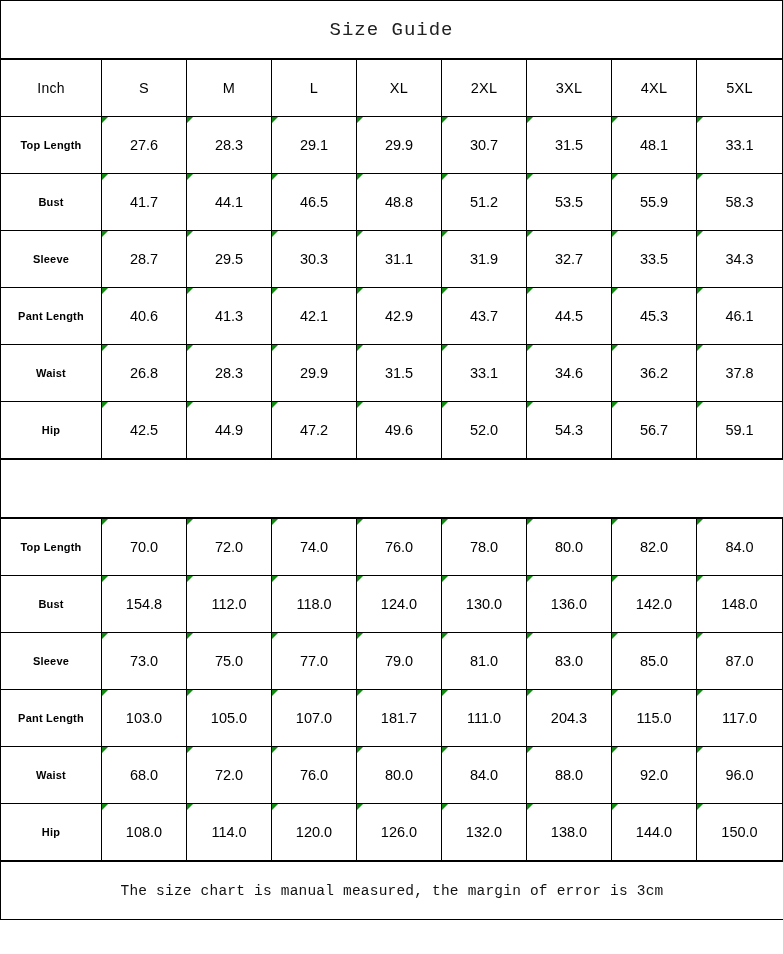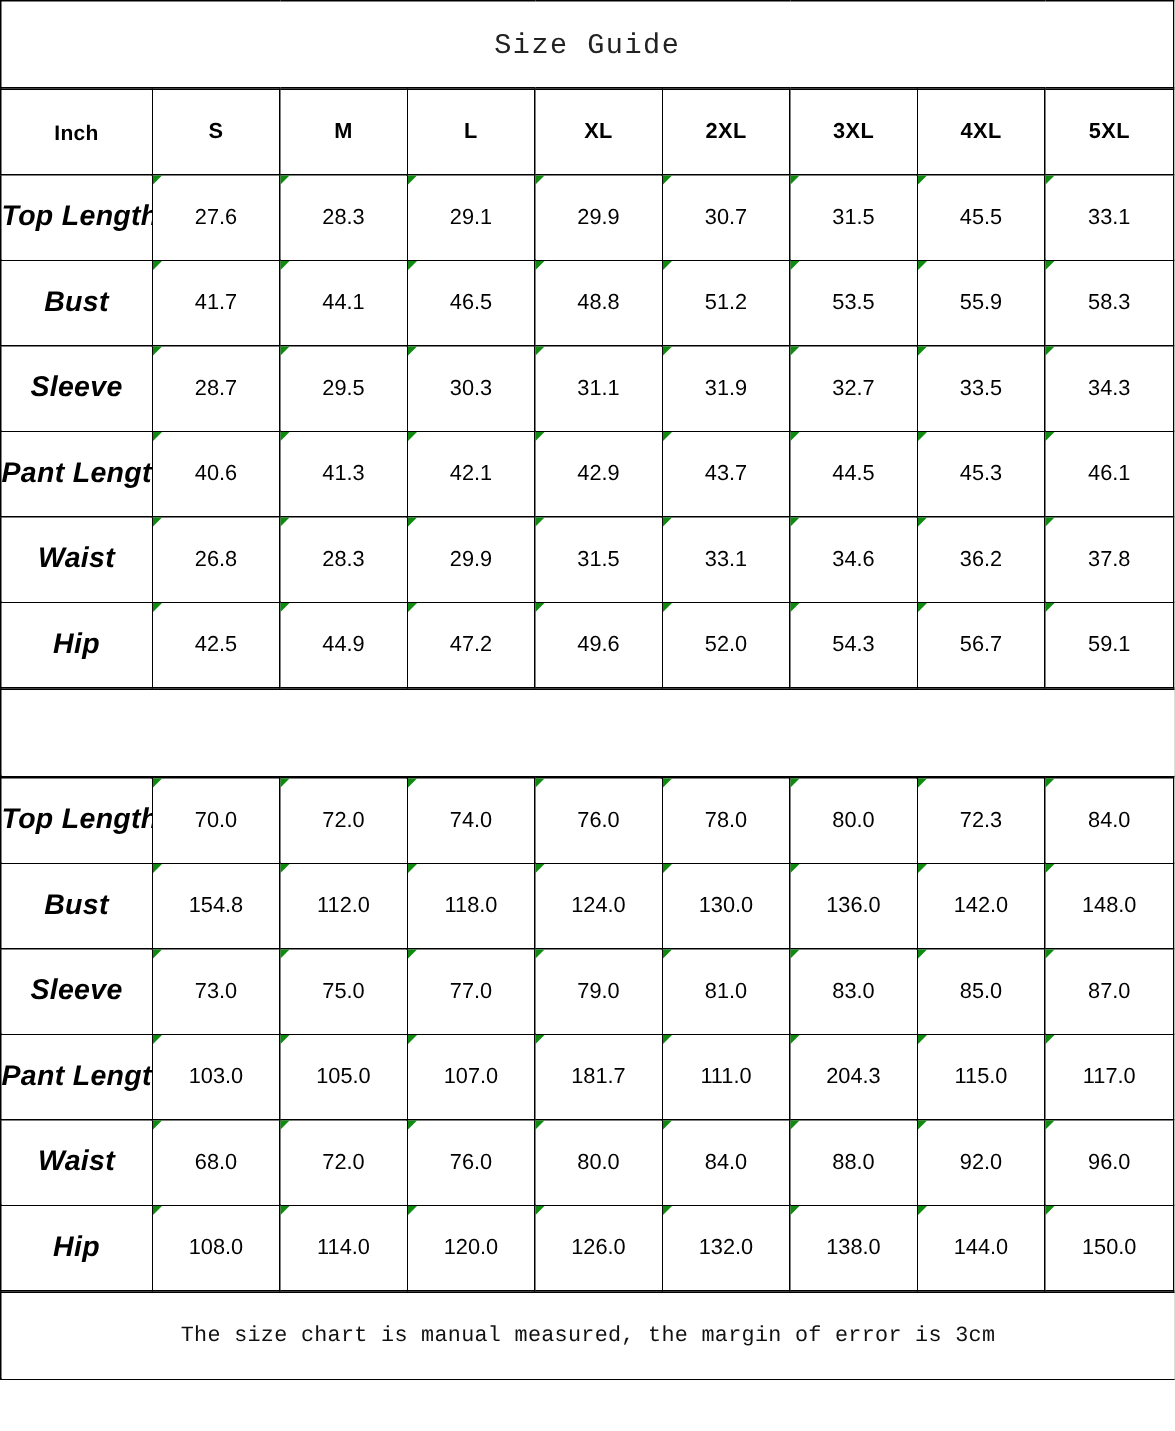--- a/index.html
+++ b/index.html
@@ -50,36 +50,35 @@
     font-size: 19px;
     font-weight: normal;
     letter-spacing: 1px;
     color: #222222;
   }
 
   
   .hdr-cell {
     height: 56px;
     font-size: 14.5px;
-    font-weight: bold;
+    font-weight: normal;
     letter-spacing: 0.3px;
   }
   .hdr-cell.unit {
     font-size: 14px;
     letter-spacing: 0.2px;
   }
 
   
   .row-label {
     height: 56px;
-    font-size: 19px;
+    font-size: 11px;
     font-weight: bold;
     letter-spacing: 0.2px;
     white-space: nowrap;
-    font-style: italic;
   }
 
   
   .data-cell {
     height: 56px;
     font-size: 14.5px;
     font-weight: normal;
   }
 
   
@@ -159,21 +158,21 @@
           <td class="hdr-cell">5XL</td>
         </tr>
         <tr>
           <td class="row-label">Top Length</td>
           <td class="data-cell">27.6</td>
           <td class="data-cell">28.3</td>
           <td class="data-cell">29.1</td>
           <td class="data-cell">29.9</td>
           <td class="data-cell">30.7</td>
           <td class="data-cell">31.5</td>
-          <td class="data-cell">45.5</td>
+          <td class="data-cell">48.1</td>
           <td class="data-cell">33.1</td>
         </tr>
         <tr>
           <td class="row-label">Bust</td>
           <td class="data-cell">41.7</td>
           <td class="data-cell">44.1</td>
           <td class="data-cell">46.5</td>
           <td class="data-cell">48.8</td>
           <td class="data-cell">51.2</td>
           <td class="data-cell">53.5</td>
@@ -252,21 +251,21 @@
     </colgroup>
     <tbody>
         <tr>
           <td class="row-label">Top Length</td>
           <td class="data-cell">70.0</td>
           <td class="data-cell">72.0</td>
           <td class="data-cell">74.0</td>
           <td class="data-cell">76.0</td>
           <td class="data-cell">78.0</td>
           <td class="data-cell">80.0</td>
-          <td class="data-cell">72.3</td>
+          <td class="data-cell">82.0</td>
           <td class="data-cell">84.0</td>
         </tr>
         <tr>
           <td class="row-label">Bust</td>
           <td class="data-cell">154.8</td>
           <td class="data-cell">112.0</td>
           <td class="data-cell">118.0</td>
           <td class="data-cell">124.0</td>
           <td class="data-cell">130.0</td>
           <td class="data-cell">136.0</td>

